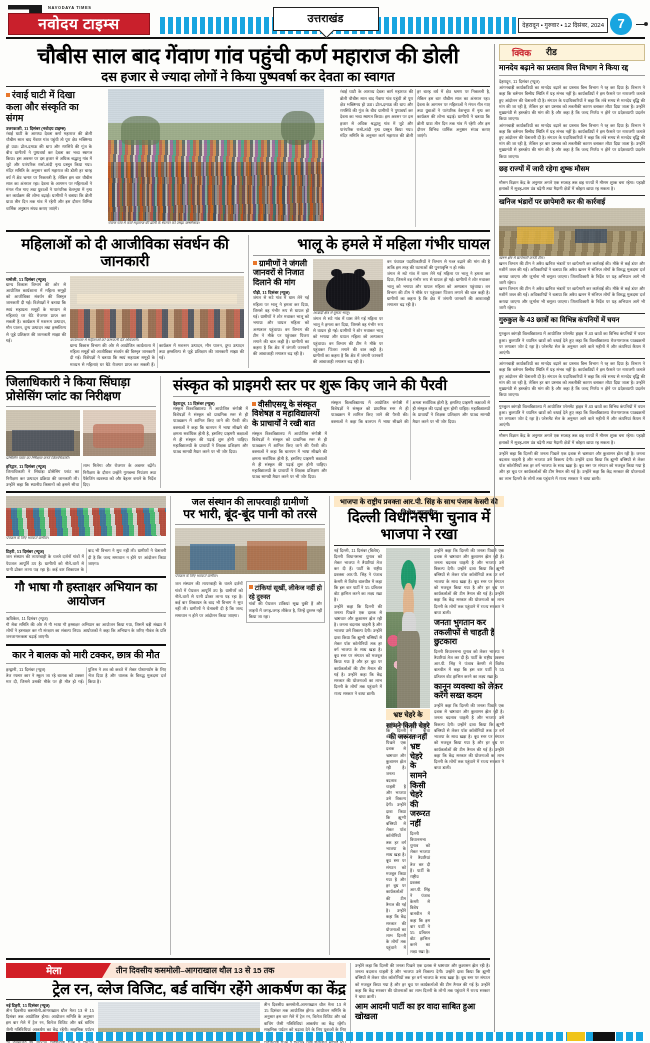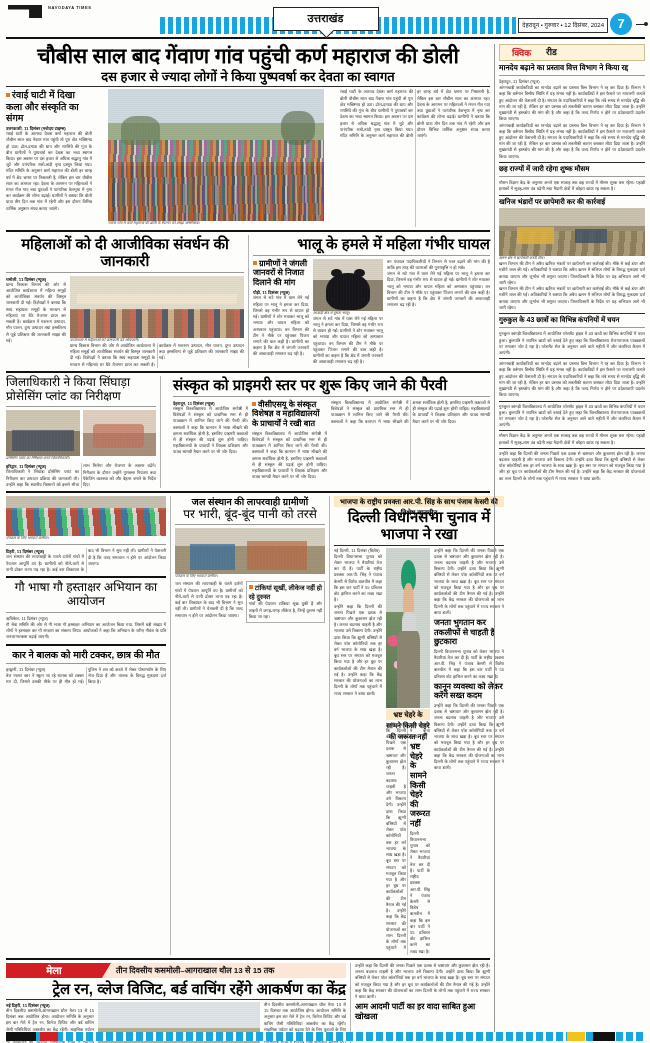--- a/index.html
+++ b/index.html
@@ -39,21 +39,21 @@
   .mh-rule{height:2px;background:#111;margin-top:2px;}
 
   
   .body-wrap{display:flex;gap:4px;margin-top:5px;height:988px;}
   .left-zone{width:484px;flex:0 0 484px;}
   .right-zone{flex:1 1 auto;border-left:1px solid #999;padding-left:4px;}
 
   
   .hl-xl{font-size:21px;font-weight:bold;color:#000;line-height:1.12;letter-spacing:-.2px;}
   .hl-lg{font-size:15px;font-weight:bold;color:#000;line-height:1.14;}
-  .hl-md{font-size:12px;font-weight:normal;color:#000;line-height:1.15;}
+  .hl-md{font-size:12px;font-weight:bold;color:#000;line-height:1.15;}
   .hl-sm{font-size:9.5px;font-weight:bold;color:#000;line-height:1.18;}
   .hl-xs{font-size:8px;font-weight:bold;color:#000;line-height:1.2;}
   .sub-band{font-size:13px;font-weight:bold;line-height:1.15;text-align:center;}
   .body-txt{font-size:4.1px;line-height:1.52;color:#2a2a2a;text-align:justify;
      word-spacing:.3px;}
   .byline{font-size:4.3px;font-weight:bold;color:#111;}
   .caption{font-size:3.8px;color:#333;font-style:italic;line-height:1.35;}
   .rule{height:1px;background:#9a9a9a;margin:3px 0;}
   .rule-d{height:2px;background:#111;margin:3px 0;}
   .rule-th{height:1px;background:#2b2b2b;margin:2px 0;}
@@ -100,20 +100,23 @@
 </head>
 <body>
 
 <div class="page">
  <div class="pad">
 
   <div class="masthead">
     <div class="logo-wrap">
       <div class="logo-corner"></div>
       <div class="logo-eng">NAVODAYA TIMES</div>
+      <div class="logo-box">
+        <span>नवोदय टाइम्स</span>
+      </div>
     </div>
     <div class="barcode"></div>
     <div class="kicker-tab">
       <div class="kt">उत्तराखंड</div>
     </div>
     <div class="dateline">देहरादून • गुरुवार • 12 दिसंबर, 2024</div>
     <div class="pageno">7</div>
     <div class="tail"></div>
   </div>
   <div class="mh-rule"></div>

